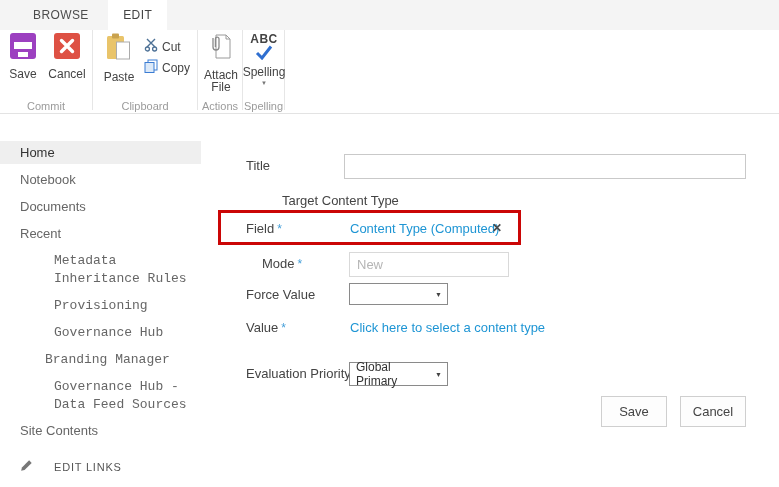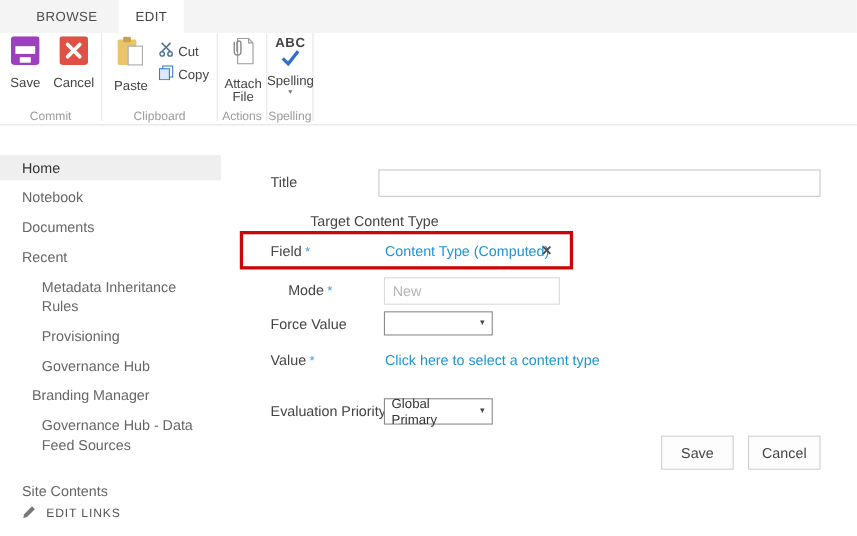--- a/index.html
+++ b/index.html
@@ -28,24 +28,24 @@
     align-items:center; cursor:pointer; }
   .bigbtn .blabel { font-size:12px; color:#444; margin-top:5px; line-height:12px; text-align:center; }
   .smallbtn { position:absolute; display:flex; align-items:center; gap:4px;
     font-size:12px; color:#444; cursor:pointer; }
   .abc-txt { font-size:12px; font-weight:bold; color:#444; letter-spacing:.5px; line-height:12px; }
   .spell-caret { font-size:6px; color:#777; margin-top:2px; line-height:6px; }
 
   
   .nav-item { position:absolute; font-size:13px; color:#666; line-height:18px; cursor:pointer; }
   .nav-top { left:0; padding-left:20px; width:201px; }
-  .nav-sub { left:0; padding-left:38px; width:195px; }
+  .nav-sub { left:16px; padding-left:38px; width:195px;font-family:Liberation Mono, monospace; }
   .nav-active { background:#efefef; color:#333; height:23px; line-height:23px; }
   .nav-wrap { width:193px; }
-  .editlinks { position:absolute; left:20px; top:459px; display:flex; align-items:center; gap:9px;
+  .editlinks { position:absolute; left:20px; top:459px; display:flex; align-items:center; gap:21px;
     font-size:11px; color:#555; letter-spacing:.8px; cursor:pointer; }
 
   
   .flabel { position:absolute; font-size:13px; color:#444; }
   .req { color:#459fd9; margin-left:3px; font-size:12px; }
   .txtinput { position:absolute; border:1px solid #c9c9c9; background:#fff;
     font-family:"Liberation Sans",sans-serif; font-size:13px; color:#333; padding:0 7px; outline:none; }
   .txtinput.disabled { border-color:#d9d9d9; }
   .txtinput.disabled::placeholder { color:#b5b5b5; opacity:1; }
   .bluelink { position:absolute; font-size:13px; color:#1e95d4; cursor:pointer; text-decoration:none; }
@@ -163,21 +163,21 @@
   <div>
     <div class="nav-item nav-top nav-active" style="top:141px;">Home</div>
     <div class="nav-item nav-top" style="top:171px;">Notebook</div>
     <div class="nav-item nav-top" style="top:198px;">Documents</div>
     <div class="nav-item nav-top" style="top:225px;">Recent</div>
     <div class="nav-item nav-sub nav-wrap" style="top:252px; width:190px;">Metadata Inheritance Rules</div>
     <div class="nav-item nav-sub" style="top:297px;">Provisioning</div>
     <div class="nav-item nav-sub" style="top:324px;">Governance Hub</div>
     <div class="nav-item nav-sub" style="top:351px;padding-left:29px;">Branding Manager</div>
     <div class="nav-item nav-sub nav-wrap" style="top:378px; width:198px;">Governance Hub - Data Feed Sources</div>
-    <div class="nav-item nav-top" style="top:438px;">Site Contents</div>
+    <div class="nav-item nav-top" style="top:422px;">Site Contents</div>
     <div class="editlinks">
       <span>
         <svg width="13" height="13" viewBox="0 0 16 16">
           <path d="M11.2 1.6 L14.4 4.8 L5.6 13.6 L1.4 14.6 L2.4 10.4 Z" fill="#777"></path>
         </svg>
       </span>
       <span>EDIT LINKS</span>
     </div>
   </div>
 

